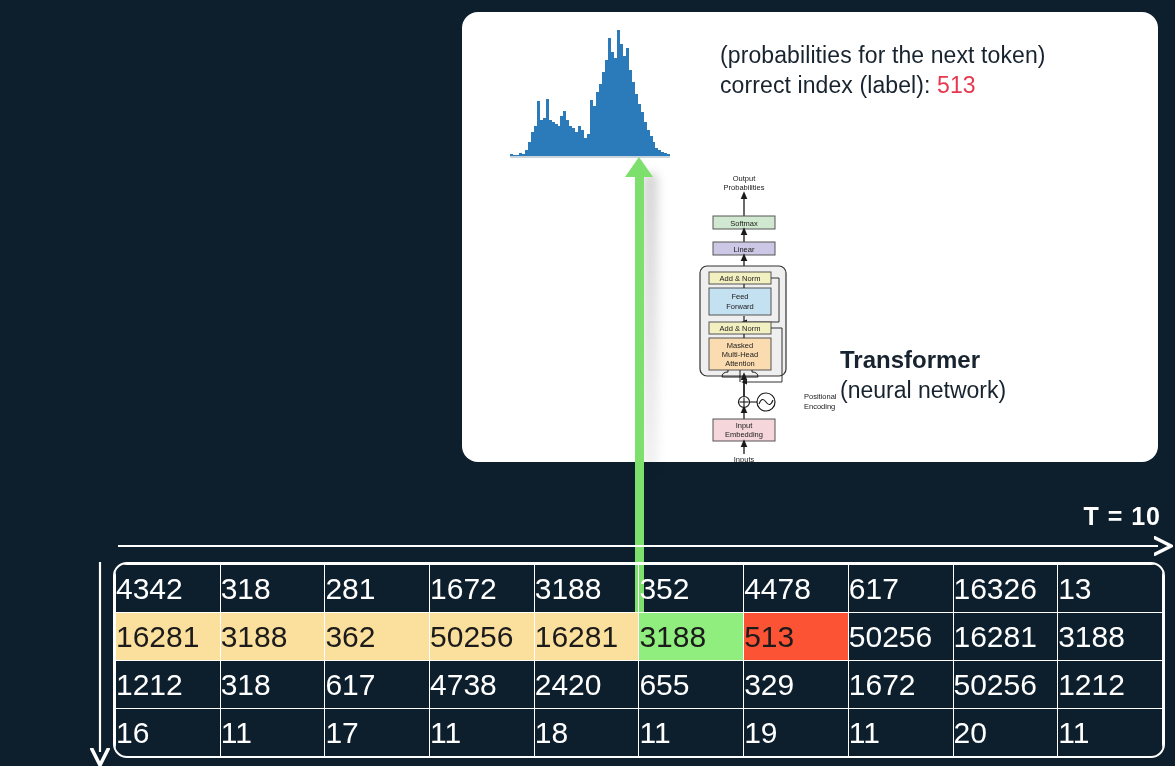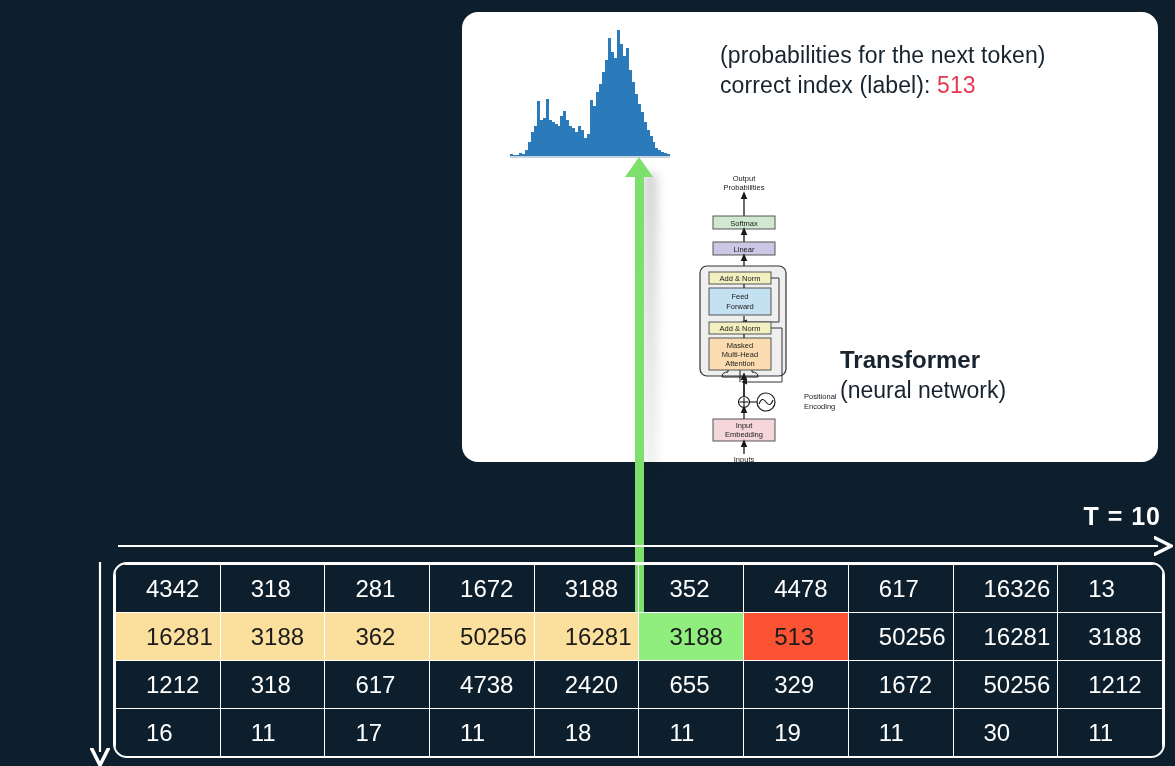--- a/index.html
+++ b/index.html
@@ -118,22 +118,22 @@
     overflow: hidden;
   }
   table.tokens {
     width: 100%; height: 100%;
     border-collapse: collapse;
     table-layout: fixed;
   }
   table.tokens td {
     border: 1px solid #ffffff;
     color: #ffffff;
-    font-size: 24px;
-    padding-left: 30px;
+    font-size: 30px;
+    padding-left: 0;
     height: 48px;
     white-space: nowrap;
     overflow: hidden;
   }
   table.tokens td.yellow { background: #fbdf9d; color: #1b1b1b; }
   table.tokens td.green  { background: #90ee7e; color: #1b1b1b; }
   table.tokens td.red    { background: #fb5334; color: #1b1b1b; }
 </style>
 </head>
 <body>
@@ -348,20 +348,20 @@
           </tr>
           <tr>
             <td>16</td>
             <td>11</td>
             <td>17</td>
             <td>11</td>
             <td>18</td>
             <td>11</td>
             <td>19</td>
             <td>11</td>
-            <td>30</td>
+            <td>20</td>
             <td>11</td>
           </tr>
         </tbody>
       </table>
   </div>
 
 </div>
 
 </body></html>

